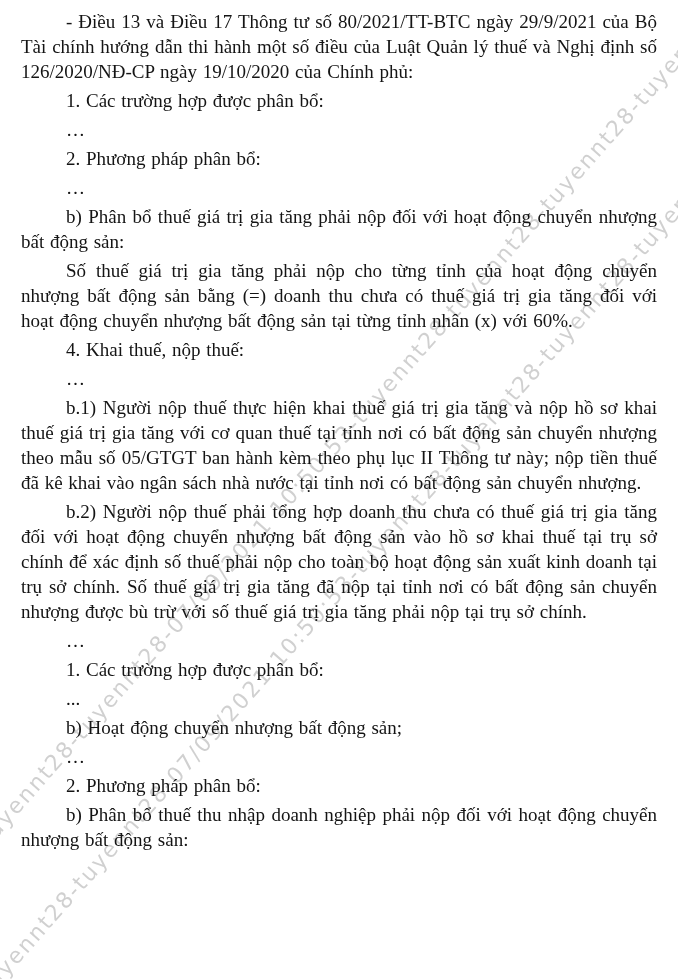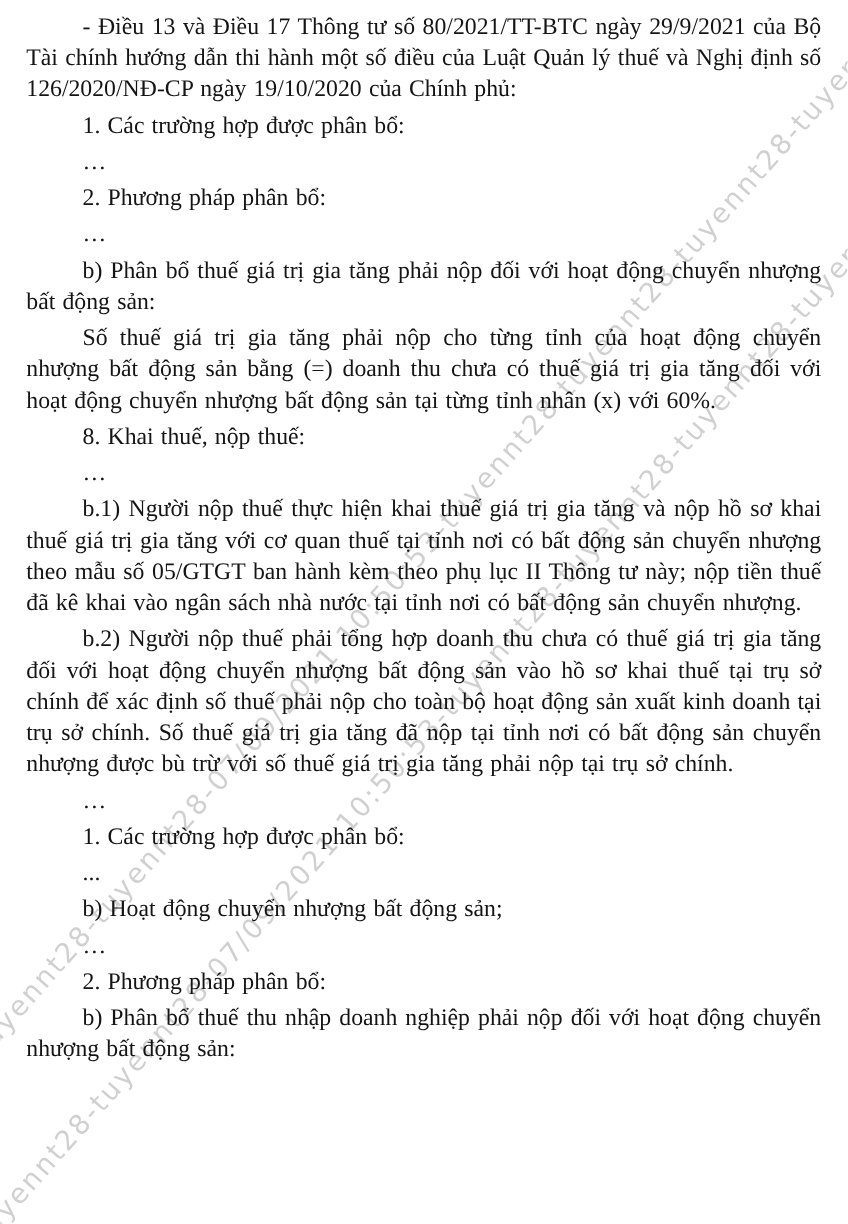--- a/index.html
+++ b/index.html
@@ -69,21 +69,21 @@
     <span class="wm wm-2">tuyennt28-tuyennt28-tuyennt28-07/09/2021 10:50:53-tuyennt28-tuyennt28-tuyennt28-tuyennt28-tuyennt28-tuyennt28</span>
   </div>
   <div class="content" id="paragraphs">
       <p class="para ">-  Điều 13 và Điều 17 Thông tư số 80/2021/TT-BTC ngày 29/9/2021 của Bộ Tài chính hướng dẫn thi hành một số điều của Luật Quản lý thuế và Nghị định số 126/2020/NĐ-CP ngày 19/10/2020 của Chính phủ:</p>
       <p class="para ">1. Các trường hợp được phân bổ:</p>
       <p class="para ellipsis">…</p>
       <p class="para ">2. Phương pháp phân bổ:</p>
       <p class="para ellipsis">…</p>
       <p class="para ">b) Phân bổ thuế giá trị gia tăng phải nộp đối với hoạt động chuyển nhượng bất động sản:</p>
       <p class="para ">Số thuế giá trị gia tăng phải nộp cho từng tỉnh của hoạt động chuyển nhượng bất động sản bằng (=) doanh thu chưa có thuế giá trị gia tăng đối với hoạt động chuyển nhượng bất động sản tại từng tỉnh nhân (x) với 60%.</p>
-      <p class="para ">8.  Khai thuế, nộp thuế:</p>
+      <p class="para ">4.  Khai thuế, nộp thuế:</p>
       <p class="para ellipsis">…</p>
       <p class="para ">b.1) Người nộp thuế thực hiện khai thuế giá trị gia tăng và nộp hồ sơ khai thuế giá trị gia tăng với cơ quan thuế tại tỉnh nơi có bất động sản chuyển nhượng theo mẫu số 05/GTGT ban hành kèm theo phụ lục II Thông tư này; nộp tiền thuế đã kê khai vào ngân sách nhà nước tại tỉnh nơi có bất động sản chuyển nhượng.</p>
       <p class="para ">b.2) Người nộp thuế phải tổng hợp doanh thu chưa có thuế giá trị gia tăng đối với hoạt động chuyển nhượng bất động sản vào hồ sơ khai thuế tại trụ sở chính để xác định số thuế phải nộp cho toàn bộ hoạt động sản xuất kinh doanh tại trụ sở chính. Số thuế giá trị gia tăng đã nộp tại tỉnh nơi có bất động sản chuyển nhượng được bù trừ với số thuế giá trị gia tăng phải nộp tại trụ sở chính.</p>
       <p class="para ellipsis">…</p>
       <p class="para ">1. Các trường hợp được phân bổ:</p>
       <p class="para ellipsis">...</p>
       <p class="para ">b) Hoạt động chuyển nhượng bất động sản;</p>
       <p class="para ellipsis">…</p>
       <p class="para ">2. Phương pháp phân bổ:</p>
       <p class="para ">b) Phân bổ thuế thu nhập doanh nghiệp phải nộp đối với hoạt động chuyển nhượng bất động sản:</p>

